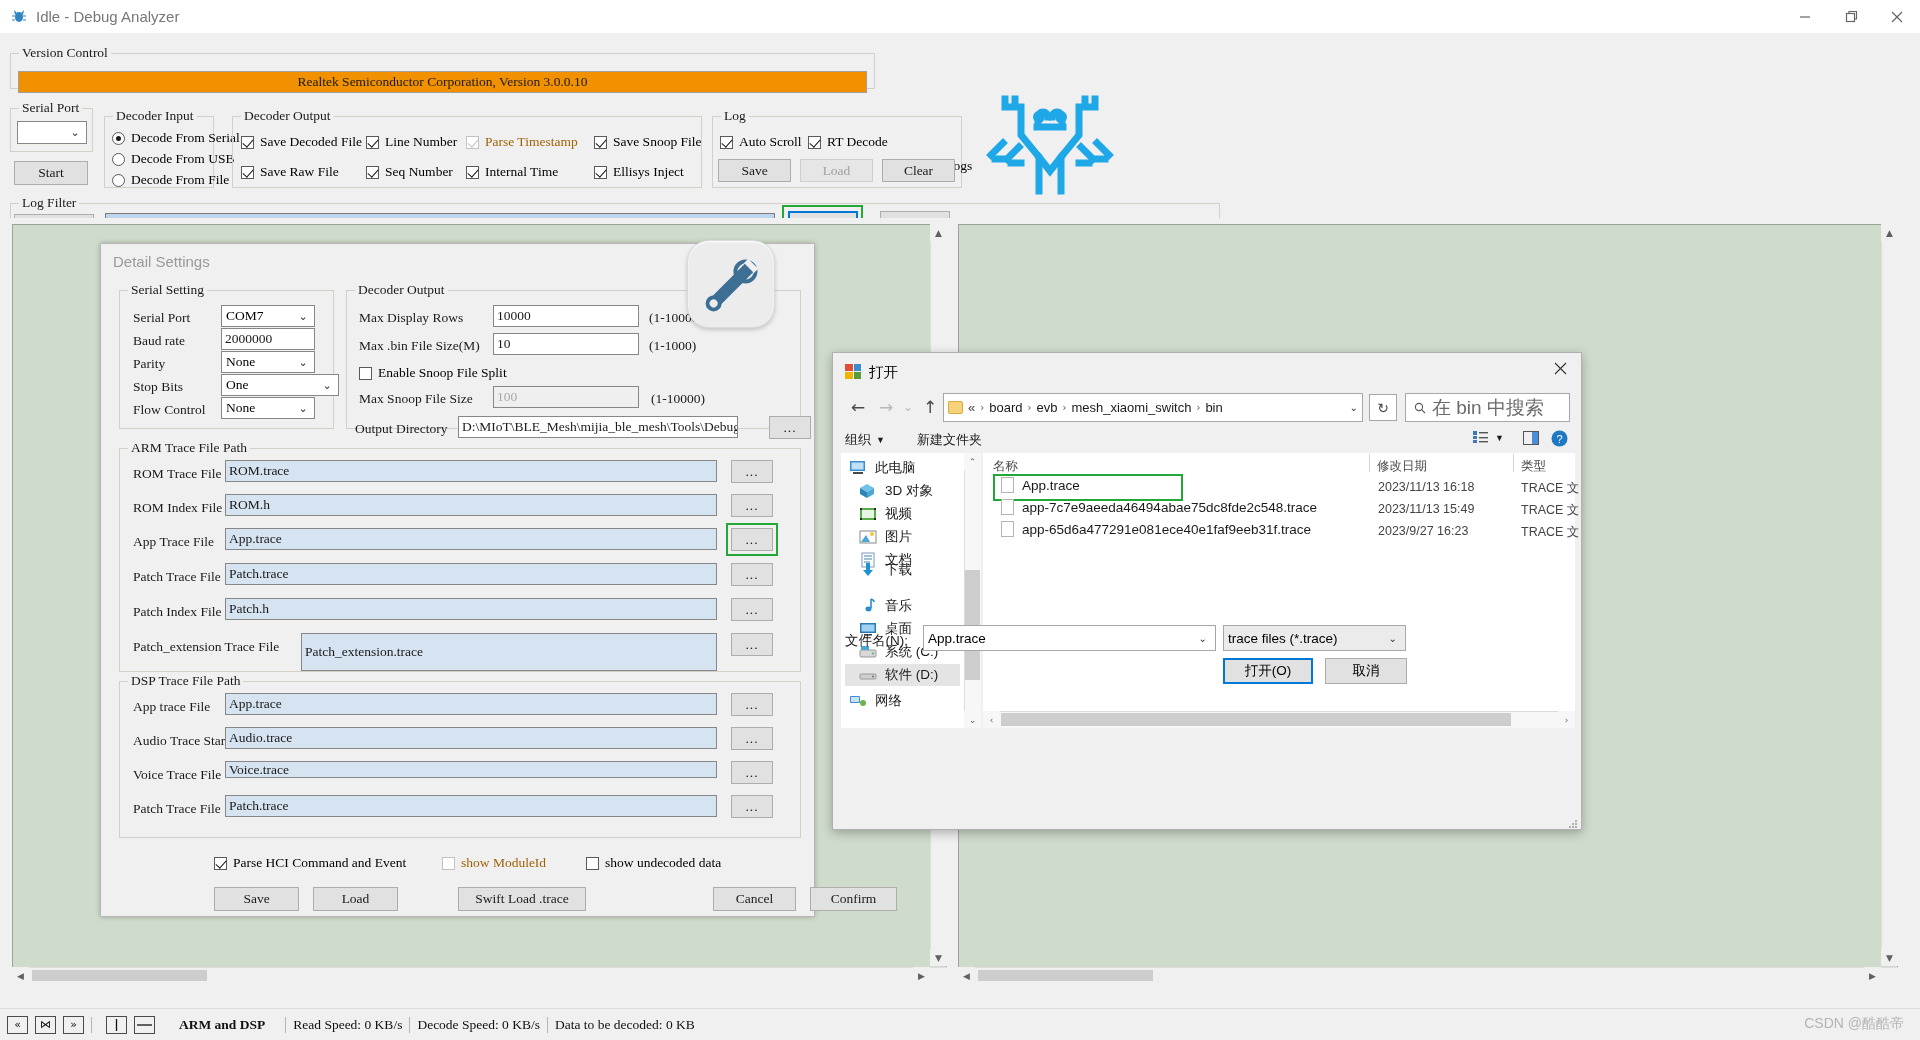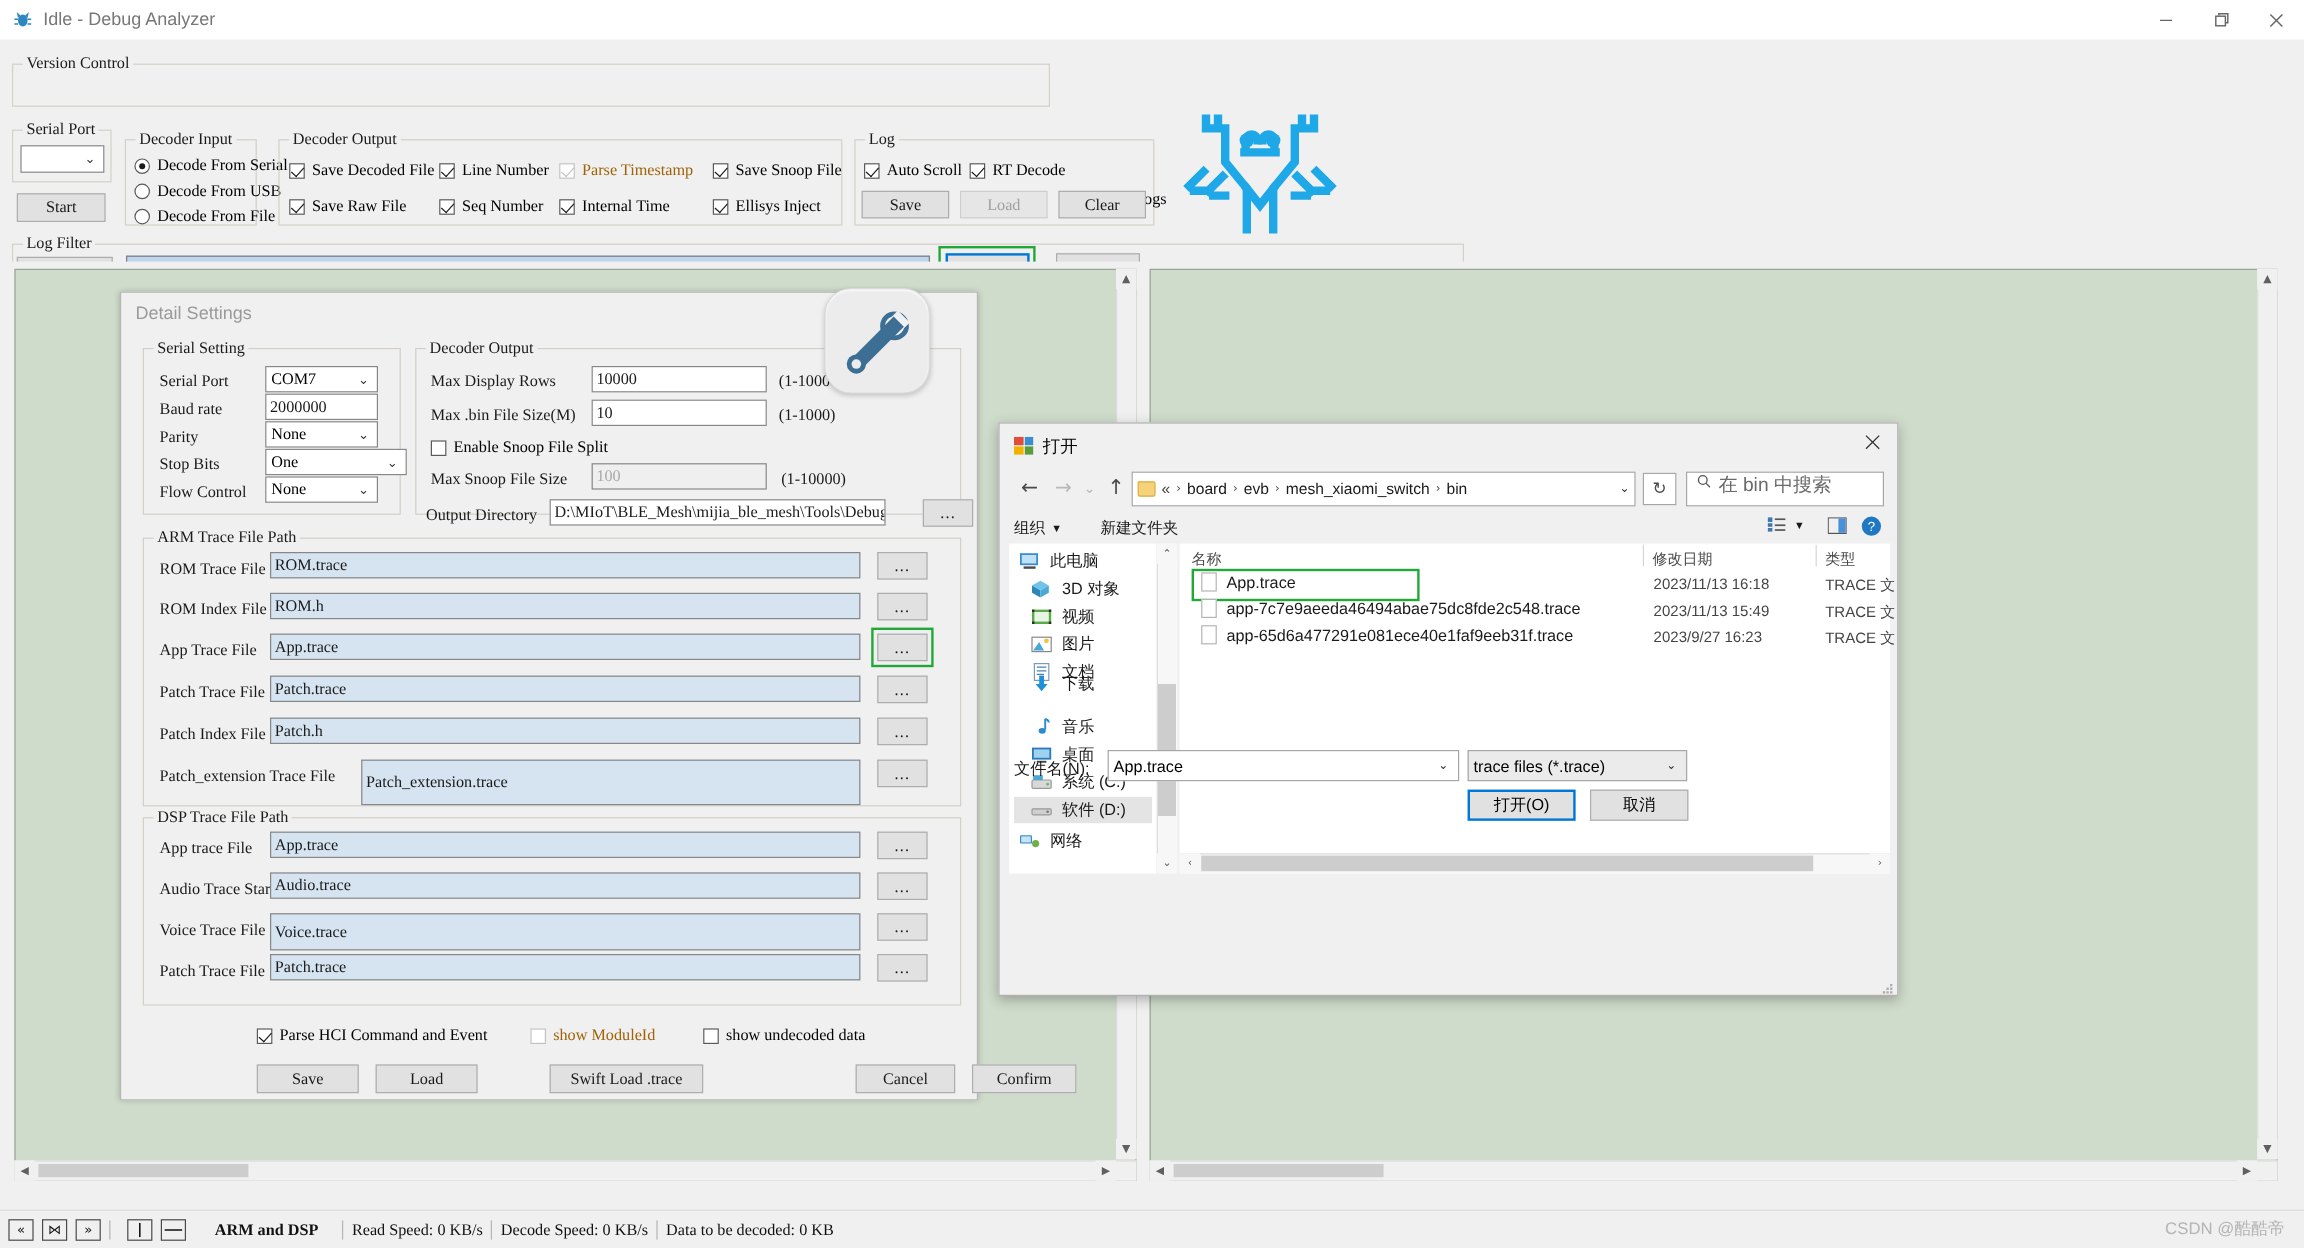--- a/index.html
+++ b/index.html
@@ -146,21 +146,21 @@
             color:#4a4a4a; font-size:17px; font-family:"DejaVu Sans", sans-serif; }
   .navbtn.dim { color:#b9b9b9; }
   #crumbbar {
     position:absolute; background:#fff; border:1px solid #a7a7a7;
     display:flex; align-items:center; font-size:13px; color:#1a1a1a; padding-left:4px;
   }
   #crumbbar .folder-ic { width:15px; height:13px; background:#f6d37a; border:1px solid #d8ad3e; border-radius:1px 2px 2px 2px; margin-right:5px;}
   #crumbbar .sep { margin:0 5px; color:#555; font-size:10px; font-family:"DejaVu Sans", sans-serif;}
   #searchbar {
     position:absolute; background:#fff; border:1px solid #a7a7a7;
-    display:flex; align-items:flex-start; font-size:16px; color:#6b6b6b; padding-left:8px;
+    display:flex; align-items:center; font-size:19px; color:#6b6b6b; padding-left:8px;
   }
   .tbitem { position:absolute; font-size:13px; color:#1a1a1a; display:flex; align-items:center; }
   #navpane { position:absolute; background:#fff; }
   .navrow { position:absolute; display:flex; align-items:center; font-size:13.5px; color:#1a1a1a; white-space:nowrap; }
   .navrow.sel { background:#e4e4e4; }
   .navico { width:18px; height:16px; margin-right:8px; flex:none; position:relative; }
   #listpane { position:absolute; background:#fff; }
   .colhdr { position:absolute; font-size:12.5px; color:#4a4a4a; }
   .filerow { position:absolute; display:flex; align-items:center; font-size:13.5px; color:#1a1a1a; white-space:nowrap;}
   .fileico { width:13px; height:16px; border:1px solid #b4b4b4; background:#fff; margin-right:8px; flex:none; }
@@ -226,20 +226,21 @@
         </svg>
     </div>
   </div>
 </div>
 
 <div id="toppanel">
 
   <div class="gbox" style="left:10px; top:20px; width:865px; height:36px;">
     <span class="glabel">Version Control</span>
   </div>
+  <div class="orangebar" style="left:18px; top:38px; width:849px; height:22px;">Realtek Semiconductor Corporation, Version 3.0.0.10</div>
 
   <div class="gbox" style="left:10px; top:75px; width:83px; height:44px;">
     <span class="glabel">Serial Port</span>
   </div>
   <div class="combo" style="left:17px; top:88px; width:70px; height:23px;">
     <span class="cv"></span>
     <span class="carrow">⌄</span>
   </div>
   <div class="btn" style="left:14px; top:128px; width:74px; height:24px;">Start</div>
 
@@ -462,21 +463,21 @@
   </div>
   <div class="lab" style="left:32px; top:455px;">App trace File</div>
   <div class="txt blue" style="left:124px; top:449px; width:492px; height:22px;">App.trace</div>
   <div class="dots" style="left:630px; top:449px; width:42px; height:23px;">...</div>
 
   <div class="lab" style="left:32px; top:489px;">Audio Trace Start</div>
   <div class="txt blue" style="left:124px; top:483px; width:492px; height:22px;">Audio.trace</div>
   <div class="dots" style="left:630px; top:483px; width:42px; height:23px;">...</div>
 
   <div class="lab" style="left:32px; top:523px;">Voice Trace File</div>
-  <div class="txt blue" style="left:124px; top:517px; width:492px; height:31px;">Voice.trace</div>
+  <div class="txt blue" style="left:124px; top:517px; width:492px; height:17px;">Voice.trace</div>
   <div class="dots" style="left:630px; top:517px; width:42px; height:23px;">...</div>
 
   <div class="lab" style="left:32px; top:557px;">Patch Trace File</div>
   <div class="txt blue" style="left:124px; top:551px; width:492px; height:22px;">Patch.trace</div>
   <div class="dots" style="left:630px; top:551px; width:42px; height:23px;">...</div>
 
   <div class="chk on" style="left:113px; top:611px;">
     <span class="cbox"></span>
     <span>Parse HCI Command and Event</span>
   </div>

